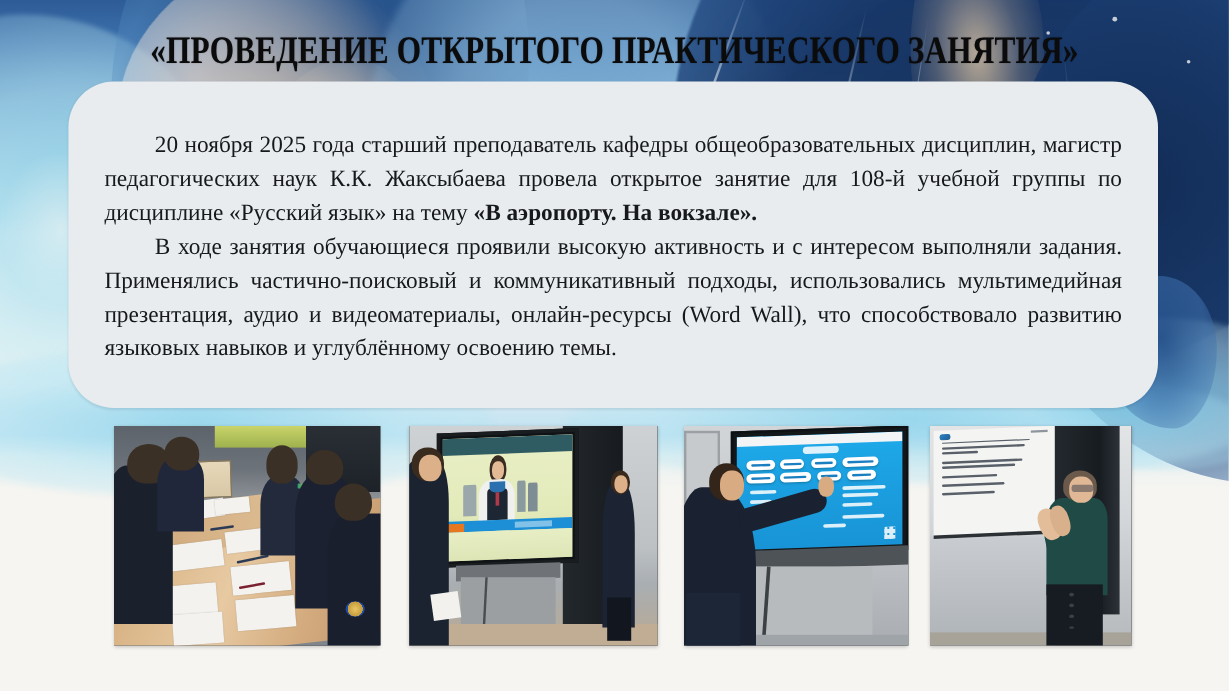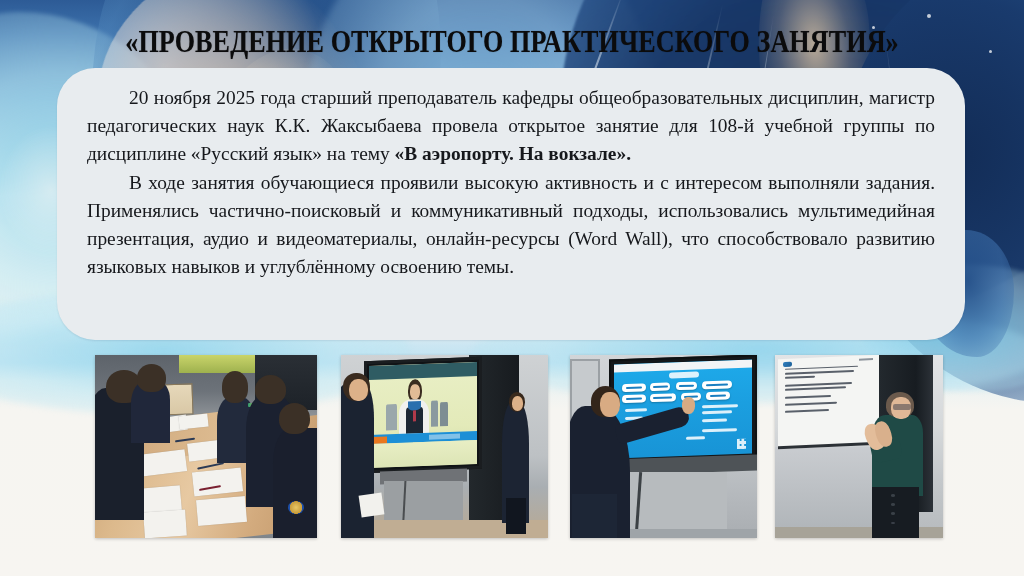--- a/index.html
+++ b/index.html
@@ -219,20 +219,21 @@
 
   .para {
     font-family: "Liberation Serif", serif;
     font-size: 19.4px;
     line-height: 1.455;
     color: #16181c;
     text-align: justify;
     text-justify: inter-word;
     text-indent: 42px;
     hyphens: none;
+    margin-top: 24px;
   }
   .para + .para { margin-top: 0; }
   .para b { font-weight: bold; }
 
   
   .photos { position: absolute; left: 0; top: 0; }
 
   .photo {
     position: absolute;
     overflow: hidden;

